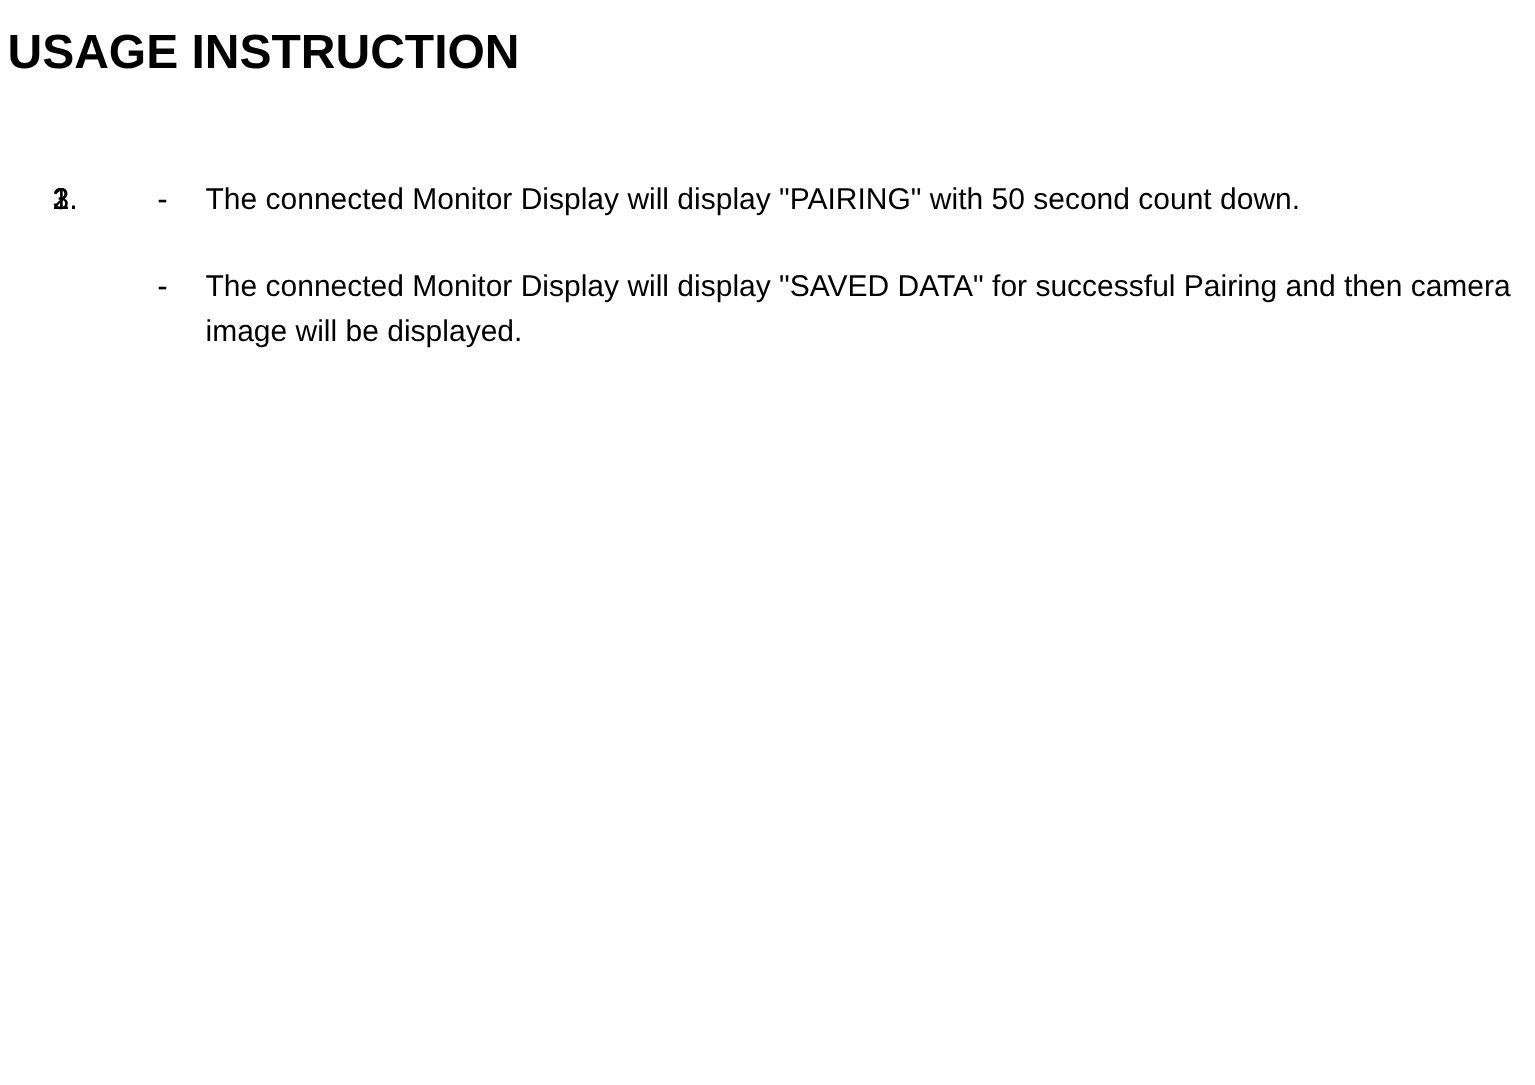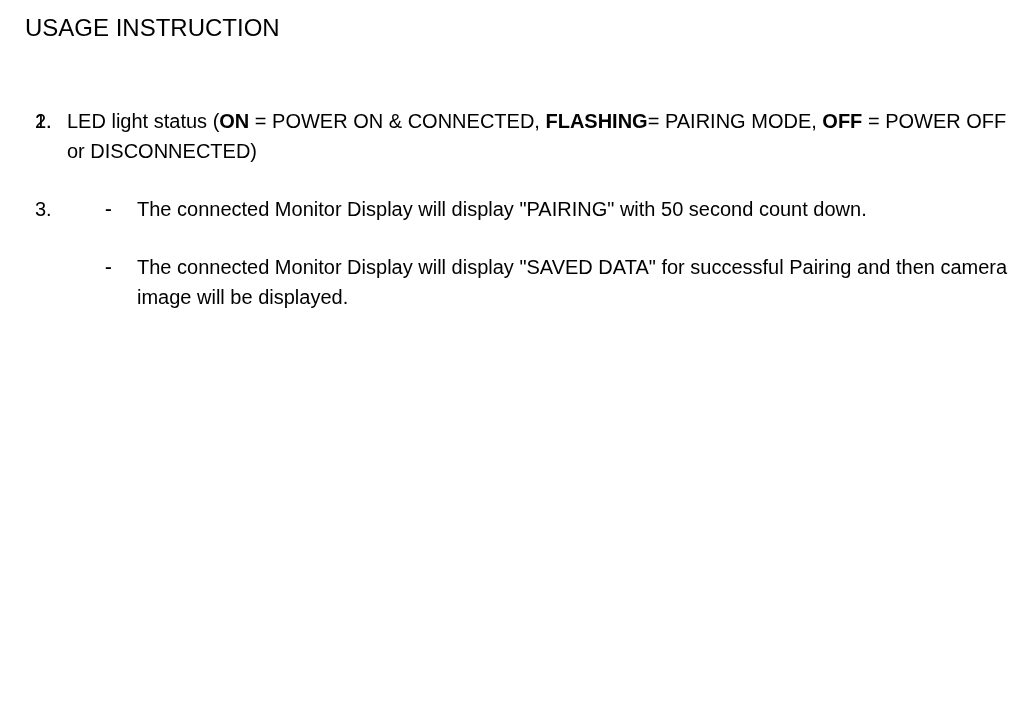--- a/index.html
+++ b/index.html
@@ -10,24 +10,23 @@
     body {
       font-family: Arial, Helvetica, sans-serif;
       background: #ffffff;
       color: #000000;
       padding: 10px 5px 20px 5px;
       width: 1023px;
       font-size: 20px;
       line-height: 1.5;
     }
     .title {
-      font-weight: normal;
-      font-size: 24px;
+      font-weight: bold;
+      font-size: 32px;
       margin-bottom: 60px;
-      margin-left: 20px;
     }
     ol.main-list {
       list-style: none;
       padding-left: 30px;
     }
     ol.main-list > li {
       margin-bottom: 28px;
       position: relative;
       padding-left: 32px;
     }
@@ -61,21 +60,20 @@
 <div class="title">USAGE INSTRUCTION</div>
 
 <ol class="main-list">
 
   <li>
     <span class="num">1.</span>
   </li>
 
   <li>
     <span class="num">2.</span>
-    <span><span>LED light status (</span><span class="bold">ON</span><span> = POWER ON &amp; CONNECTED, </span><span class="bold">FLASHING</span><span>= PAIRING MODE, </span><span class="bold">OFF</span><span> = POWER OFF or DISCONNECTED)</span></span>
   </li>
 
   <li>
     <span class="num">3.</span>
 
     <ul class="sub-list">
       <li>
         <span class="dash">-</span>
       </li>
       <li>

